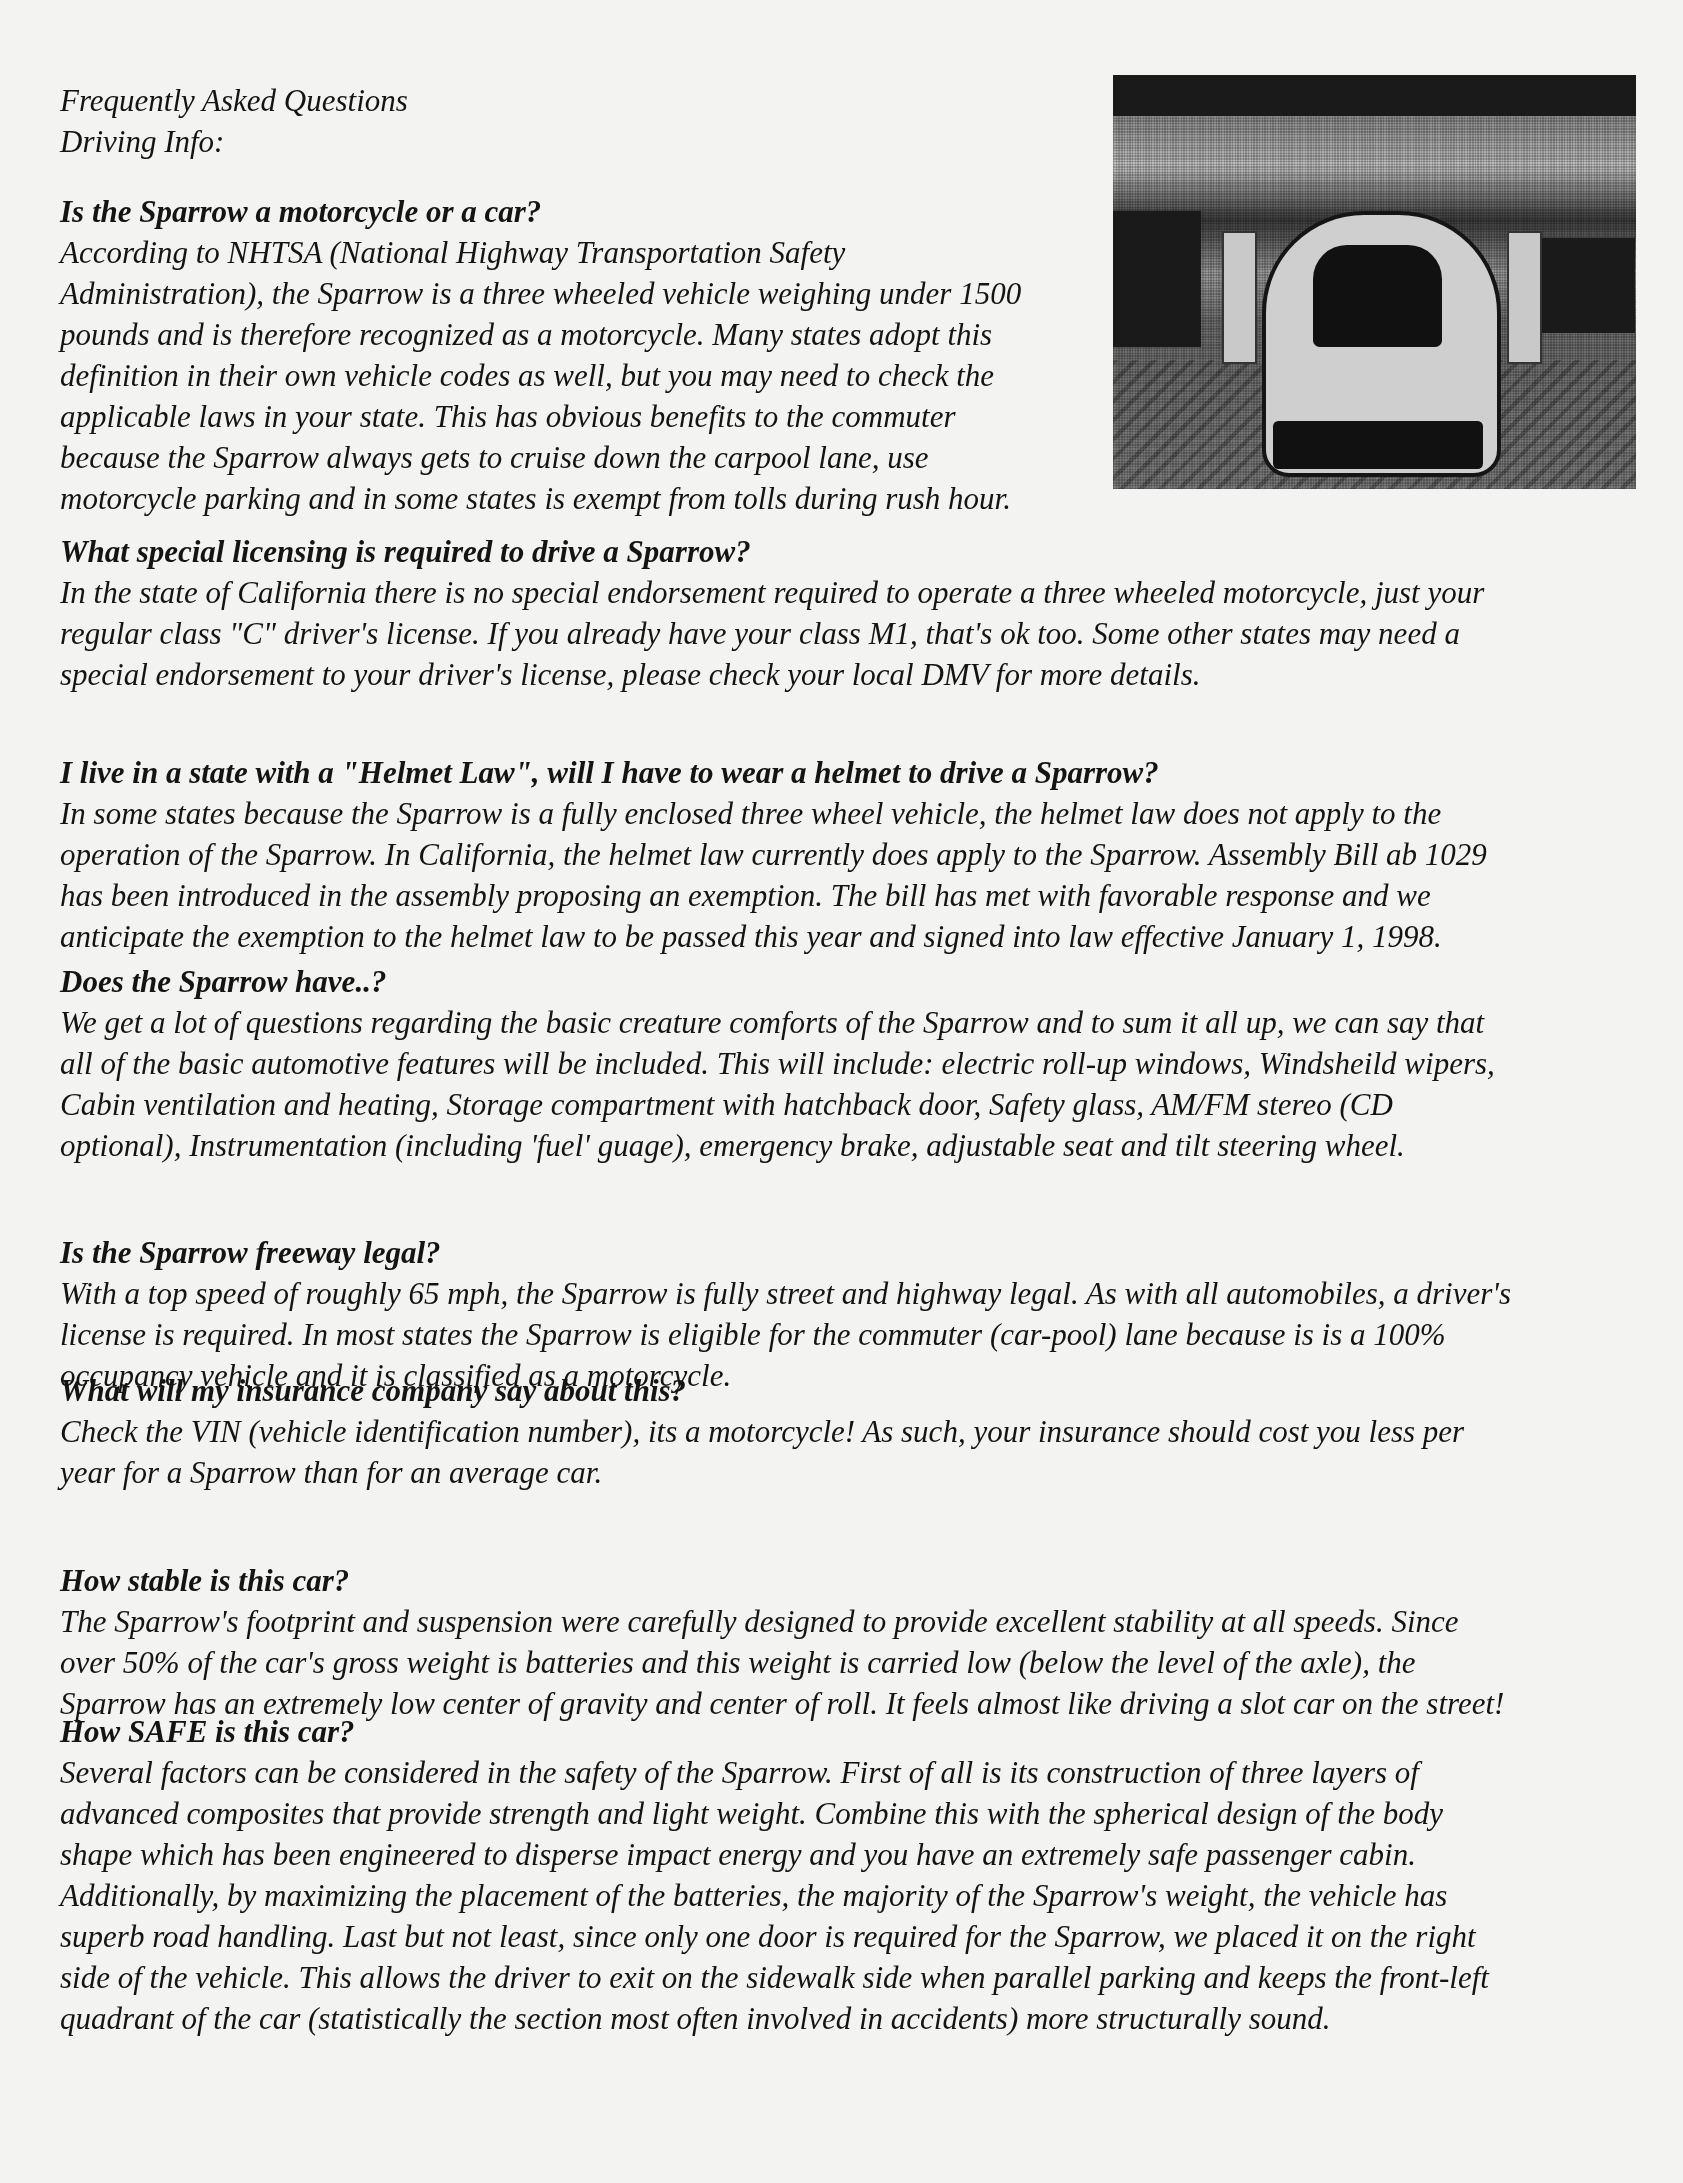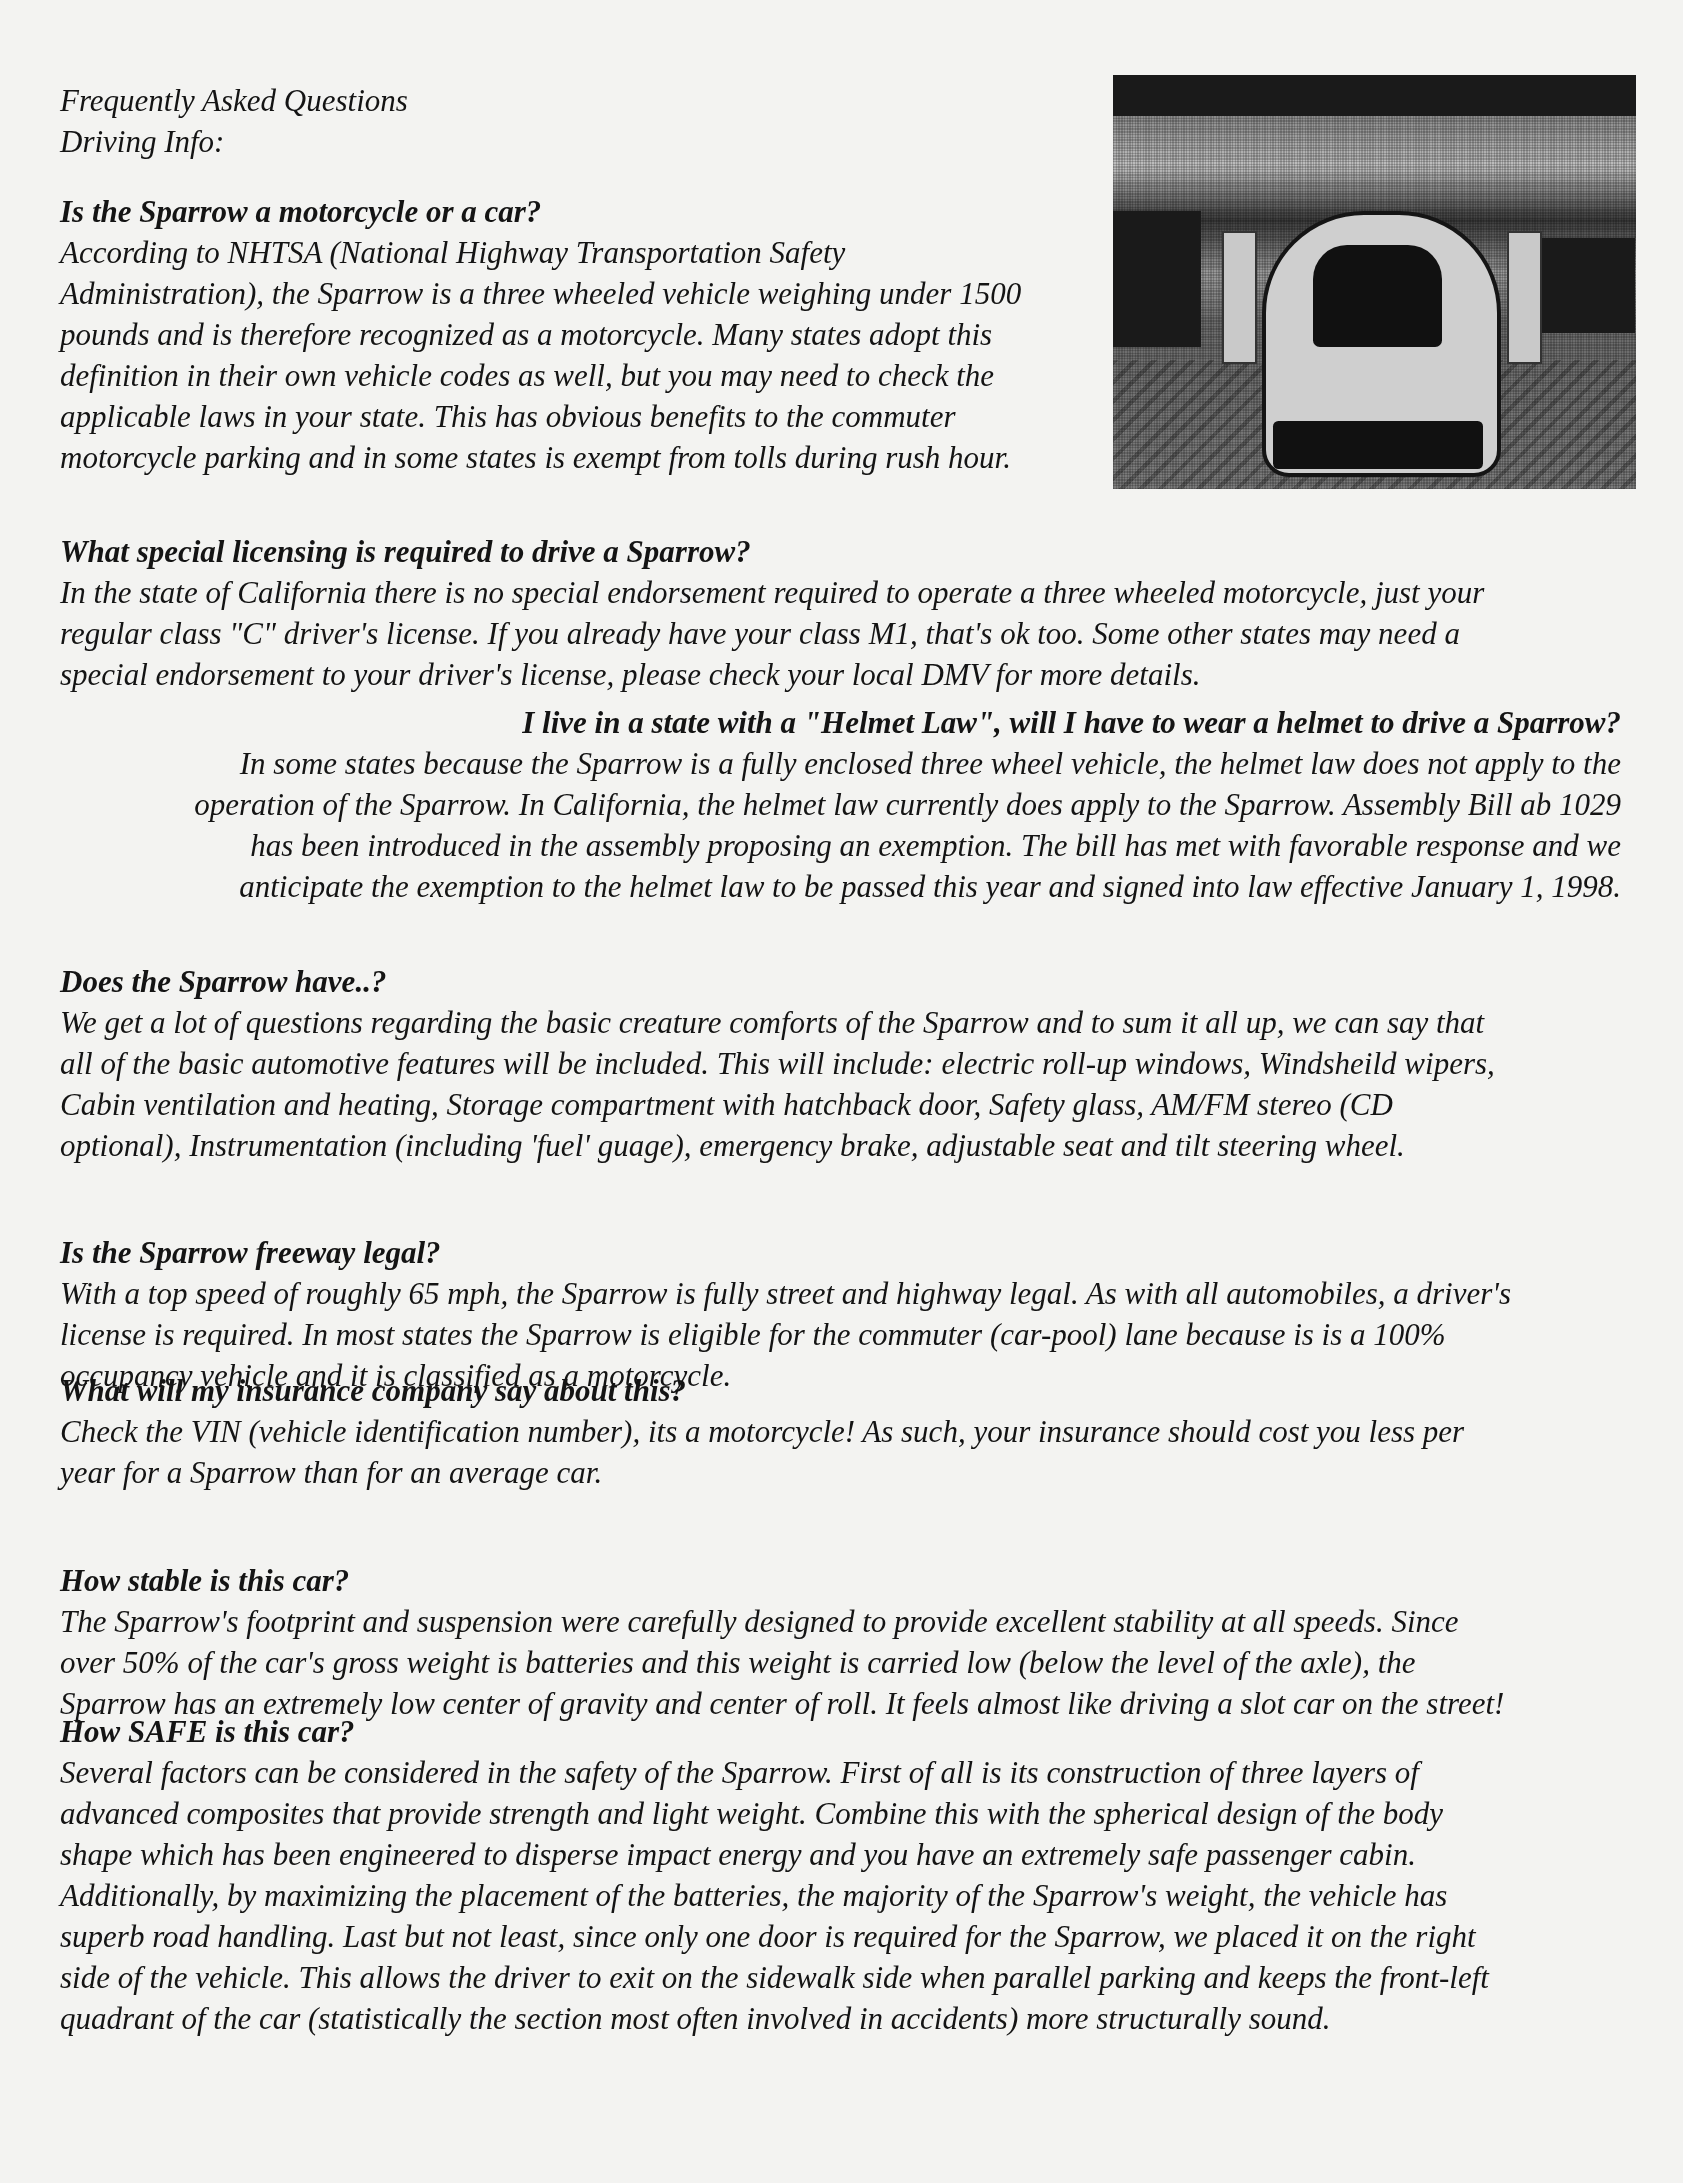--- a/index.html
+++ b/index.html
@@ -41,21 +41,21 @@
     background: #111; border-radius: 5.4px;
   }
   .photo .ground {
     position: absolute; left: 0; top: 285px; width: 100%; height: 129px;
     background: repeating-linear-gradient(135deg, rgba(0,0,0,0.25) 0 4.1px, transparent 4.1px 13.6px);
   }
   .faq { margin-top: 0; }
   .faq .q { font-weight: bold; display: block; }
   .block-1 { position: absolute; top: 111px; left: 0; width: 1045px; }
   .block-2 { position: absolute; top: 451px; left: 0; width: 1561px; }
-  .block-3 { position: absolute; top: 622px; left: 0; width: 1561px; text-align: right; }
+  .block-3 { position: absolute; top: 672px; left: 0; width: 1561px; }
   .block-4 { position: absolute; top: 881px; left: 0; width: 1561px; }
   .block-5 { position: absolute; top: 1105px; left: 0; width: 1561px; margin-top: 47px; }
   .block-6 { position: absolute; top: 1290px; left: 0; width: 1561px; }
   .block-7 { position: absolute; top: 1446px; left: 0; width: 1561px; margin-top: 34px; }
   .block-8 { position: absolute; top: 1631px; left: 0; width: 1561px; }
   .line { display: block; white-space: nowrap; }
 </style>
 </head>
 <body>
 
@@ -75,20 +75,21 @@
   <span class="header-line">Frequently Asked Questions</span>
   <span class="header-line">Driving Info:</span>
 
   <div class="faq block-1">
     <span class="q">Is the Sparrow a motorcycle or a car?</span>
     <span class="line">According to NHTSA (National Highway Transportation Safety</span>
     <span class="line">Administration), the Sparrow is a three wheeled vehicle weighing under 1500</span>
     <span class="line">pounds and is therefore recognized as a motorcycle. Many states adopt this</span>
     <span class="line">definition in their own vehicle codes as well, but you may need to check the</span>
     <span class="line">applicable laws in your state. This has obvious benefits to the commuter</span>
+    <span class="line">because the Sparrow always gets to cruise down the carpool lane, use</span>
     <span class="line">motorcycle parking and in some states is exempt from tolls during rush hour.</span>
   </div>
 
   <div class="faq block-2">
     <span class="q">What special licensing is required to drive a Sparrow?</span>
     <span class="line">In the state of California there is no special endorsement required to operate a three wheeled motorcycle, just your</span>
     <span class="line">regular class "C" driver's license. If you already have your class M1, that's ok too. Some other states may need a</span>
     <span class="line">special endorsement to your driver's license, please check your local DMV for more details.</span>
   </div>
 

